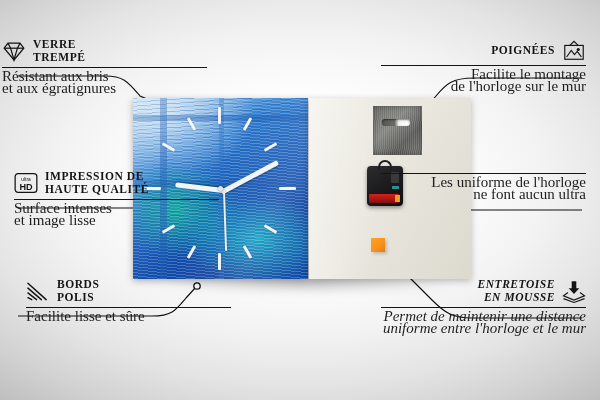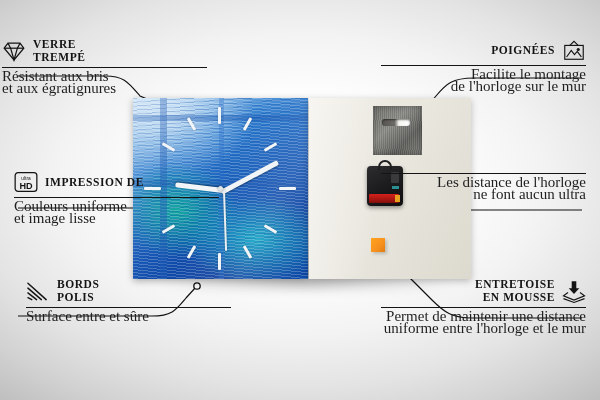--- a/index.html
+++ b/index.html
@@ -117,21 +117,21 @@
   .feature.right .fdesc{ text-align:right; }
 
   .ficon{ width:16px; height:24px; flex:0 0 24px; display:flex; align-items:center; justify-content:center; }
   .ficon svg{ display:block; }
 
   #f-verre     { left:2px;  top:38px;  }
   #f-impression{ left:14px;  top:170px; }
   #f-bords     { left:26px;  top:278px; }
   #f-poignees  { left:381px; top:38px;  }
   #f-mecanisme { left:381px; top:170px; }
-  #f-entretoise{ left:381px; top:278px; }
+  #f-entretoise{ left:381px; top:278px;font-style:italic; }
 
   #connectors{ position:absolute; left:0; top:0; width:600px; height:400px; pointer-events:none; }
 </style>
 </head>
 <body>
 
 <svg id="connectors" viewBox="0 0 600 400">
   <g fill="none" stroke="#111111" stroke-width="1.15">
     <path d="M18,76 L105,76 C124,76 128,82 140,96 L178,112"></path>
     <path d="M18,208 L140,208 C156,208 160,204 170,196 L185,188"></path>
@@ -221,24 +221,25 @@
   <div class="fhead">
     <span class="ficon">
       <svg width="25" height="22" viewBox="0 0 25 22">
         <rect x="1.2" y="1.2" width="22.6" height="19.6" rx="3" fill="none" stroke="#141414" stroke-width="1.3"></rect>
         <text x="12.5" y="9.2" font-family="Liberation Sans, sans-serif" font-size="5" text-anchor="middle" fill="#141414">ultra</text>
         <text x="12.5" y="18" font-family="Liberation Sans, sans-serif" font-size="9.5" font-weight="bold" text-anchor="middle" fill="#141414">HD</text>
       </svg>
     </span>
     <div>
       <div class="ftitle">IMPRESSION DE</div>
-    </div>
-  </div>
-  <div class="rule"></div>
-  <div class="fdesc">Couleurs uniforme</div>
+      <div class="ftitle">HAUTE QUALITÉ</div>
+    </div>
+  </div>
+  <div class="rule"></div>
+  <div class="fdesc">Surface intenses</div>
   <div class="fdesc">et image lisse</div>
 </div>
 
 <div class="feature left" id="f-bords">
   <div class="fhead">
     <span class="ficon">
       <svg width="25" height="22" viewBox="0 0 25 22">
         <g stroke="#141414" stroke-width="1.5" stroke-linecap="round">
           <path d="M2,3 L21,20"></path>
           <path d="M2,8 L16,20"></path>
@@ -246,21 +247,21 @@
           <path d="M2,18 L6,20"></path>
         </g>
       </svg>
     </span>
     <div>
       <div class="ftitle">BORDS</div>
       <div class="ftitle">POLIS</div>
     </div>
   </div>
   <div class="rule"></div>
-  <div class="fdesc">Surface entre et sûre</div>
+  <div class="fdesc">Facilite lisse et sûre</div>
   <div class="fdesc"></div>
 </div>
 
 <div class="feature right" id="f-poignees">
   <div class="fhead">
     <div>
       <div class="ftitle">POIGNÉES</div>
     </div>
     <span class="ficon">
       <svg width="26" height="23" viewBox="0 0 26 23">
@@ -273,21 +274,21 @@
       </svg>
     </span>
   </div>
   <div class="rule"></div>
   <div class="fdesc">Facilite le montage</div>
   <div class="fdesc">de l'horloge sur le mur</div>
 </div>
 
 <div class="feature right" id="f-mecanisme">
   <div class="rule"></div>
-  <div class="fdesc">Les distance de l'horloge</div>
+  <div class="fdesc">Les uniforme de l'horloge</div>
   <div class="fdesc">ne font aucun ultra</div>
 </div>
 
 <div class="feature right" id="f-entretoise">
   <div class="fhead">
     <div>
       <div class="ftitle">ENTRETOISE</div>
       <div class="ftitle">EN MOUSSE</div>
     </div>
     <span class="ficon">

